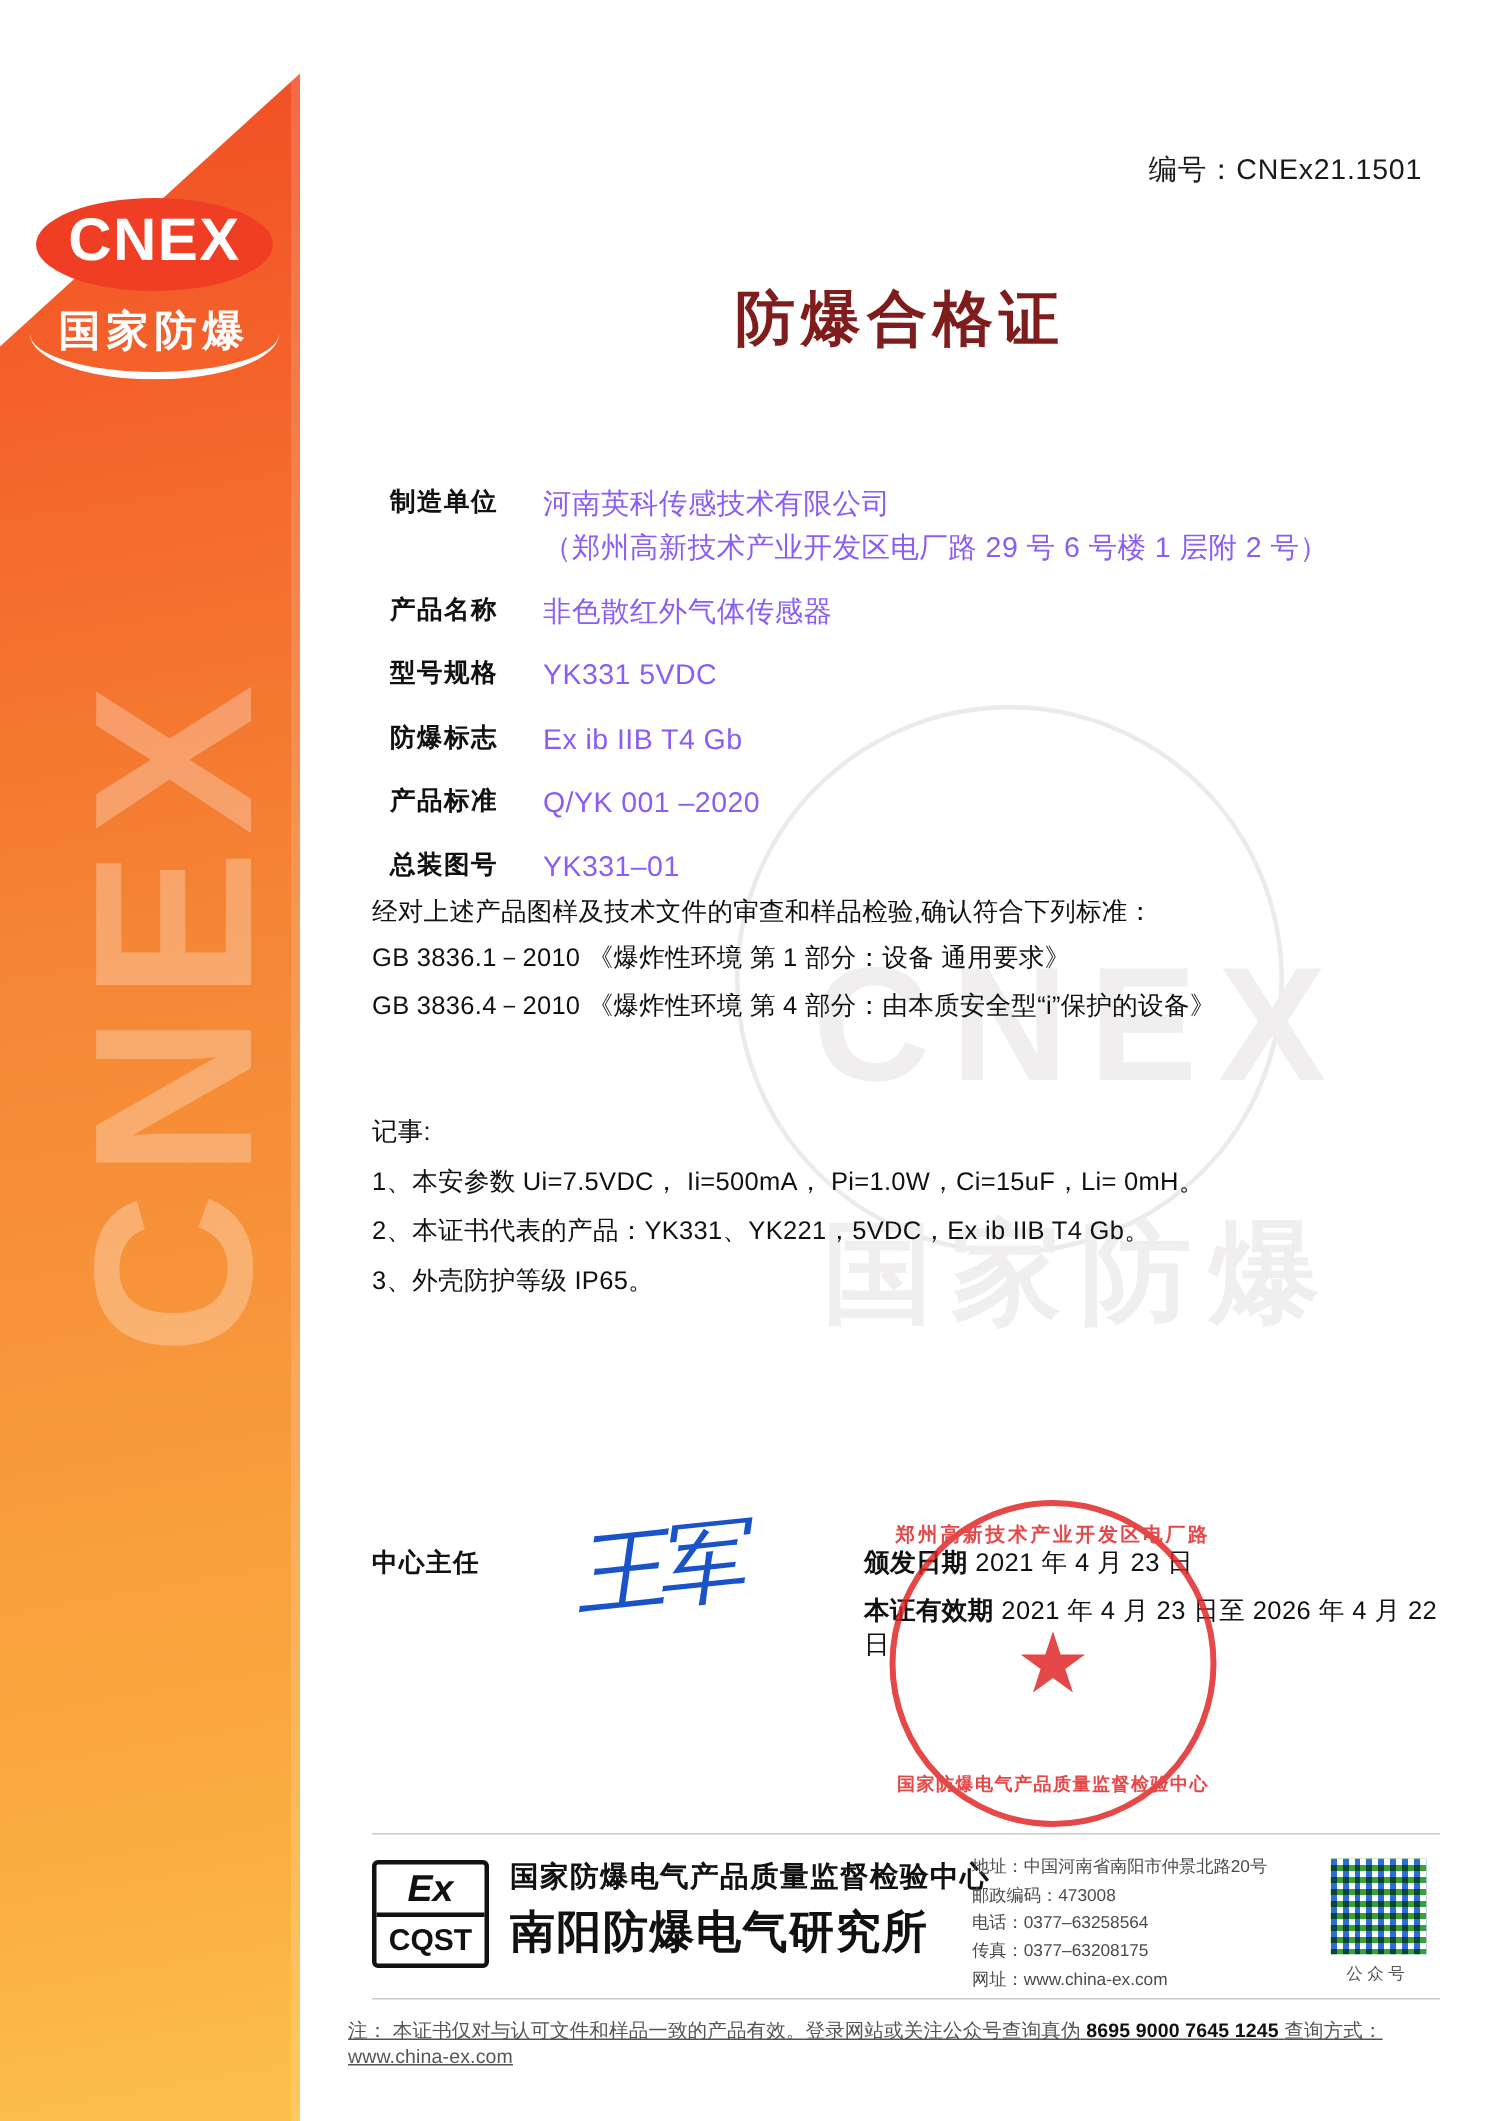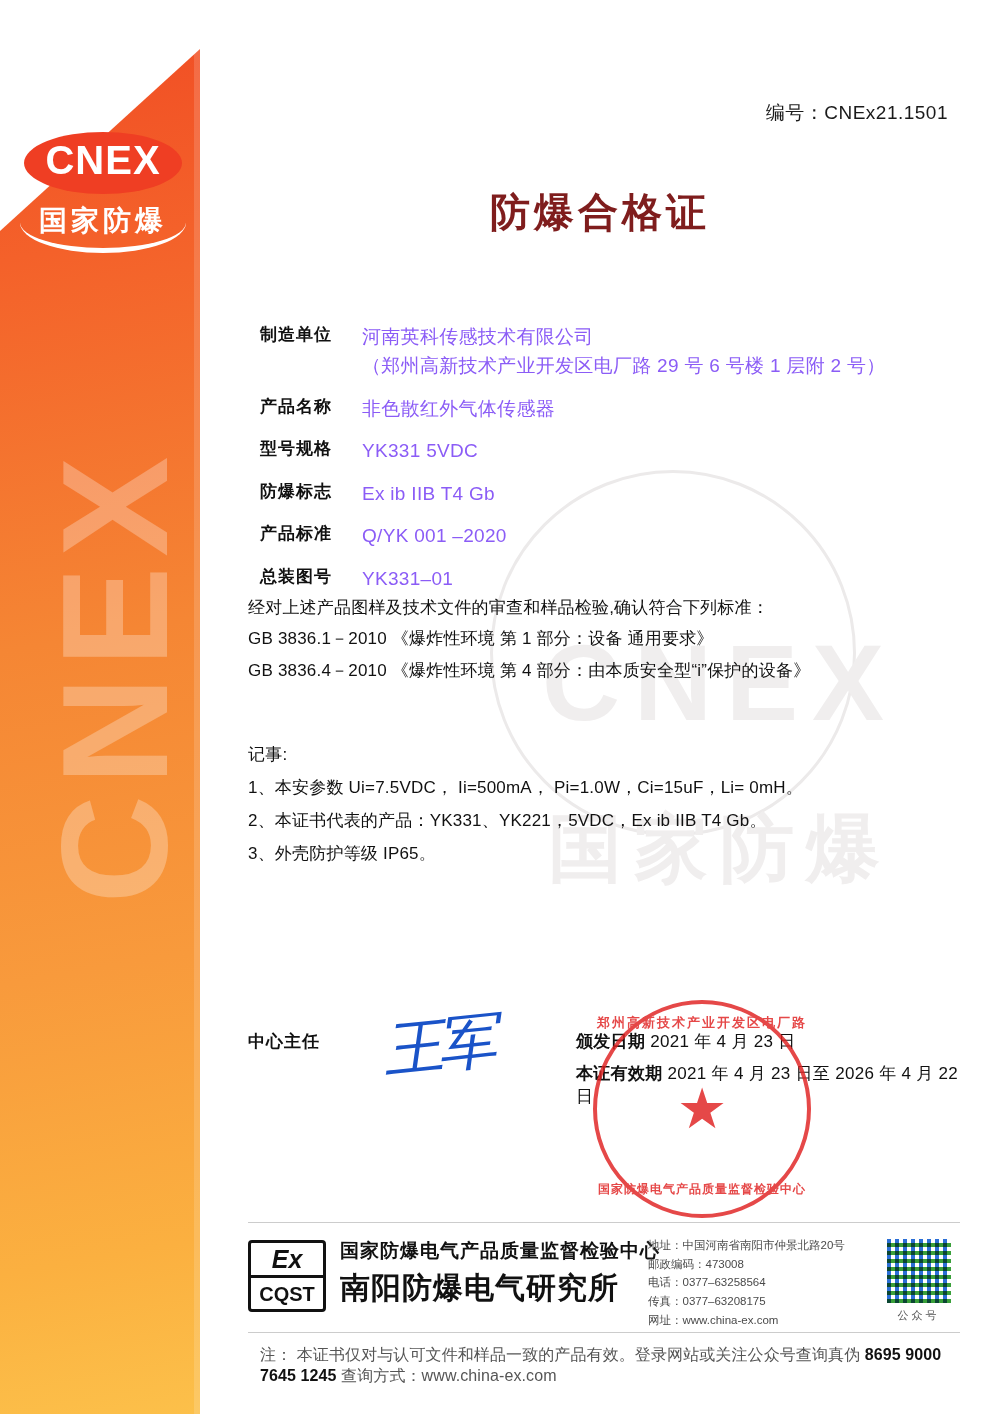--- a/index.html
+++ b/index.html
@@ -380,26 +380,27 @@
     position: absolute;
     right: 8px;
     top: 76px;
     width: 70px;
     text-align: center;
     font-size: 11px;
     color: #555;
   }
   .fineprint {
     position: absolute;
-    left: 60px;
+    left: 32px;
     top: 1345px;
     width: 712px;
-    font-size: 16px;
+    font-size: 13px;
     color: #555;
     letter-spacing: 0.1px;
+    text-decoration: underline;
   }
   .fineprint b { color: #111; }
   .top-rule {
     position: absolute;
     left: 48px;
     top: 1332px;
     width: 712px;
     border-top: 1px solid #cccccc;
   }
 </style>

